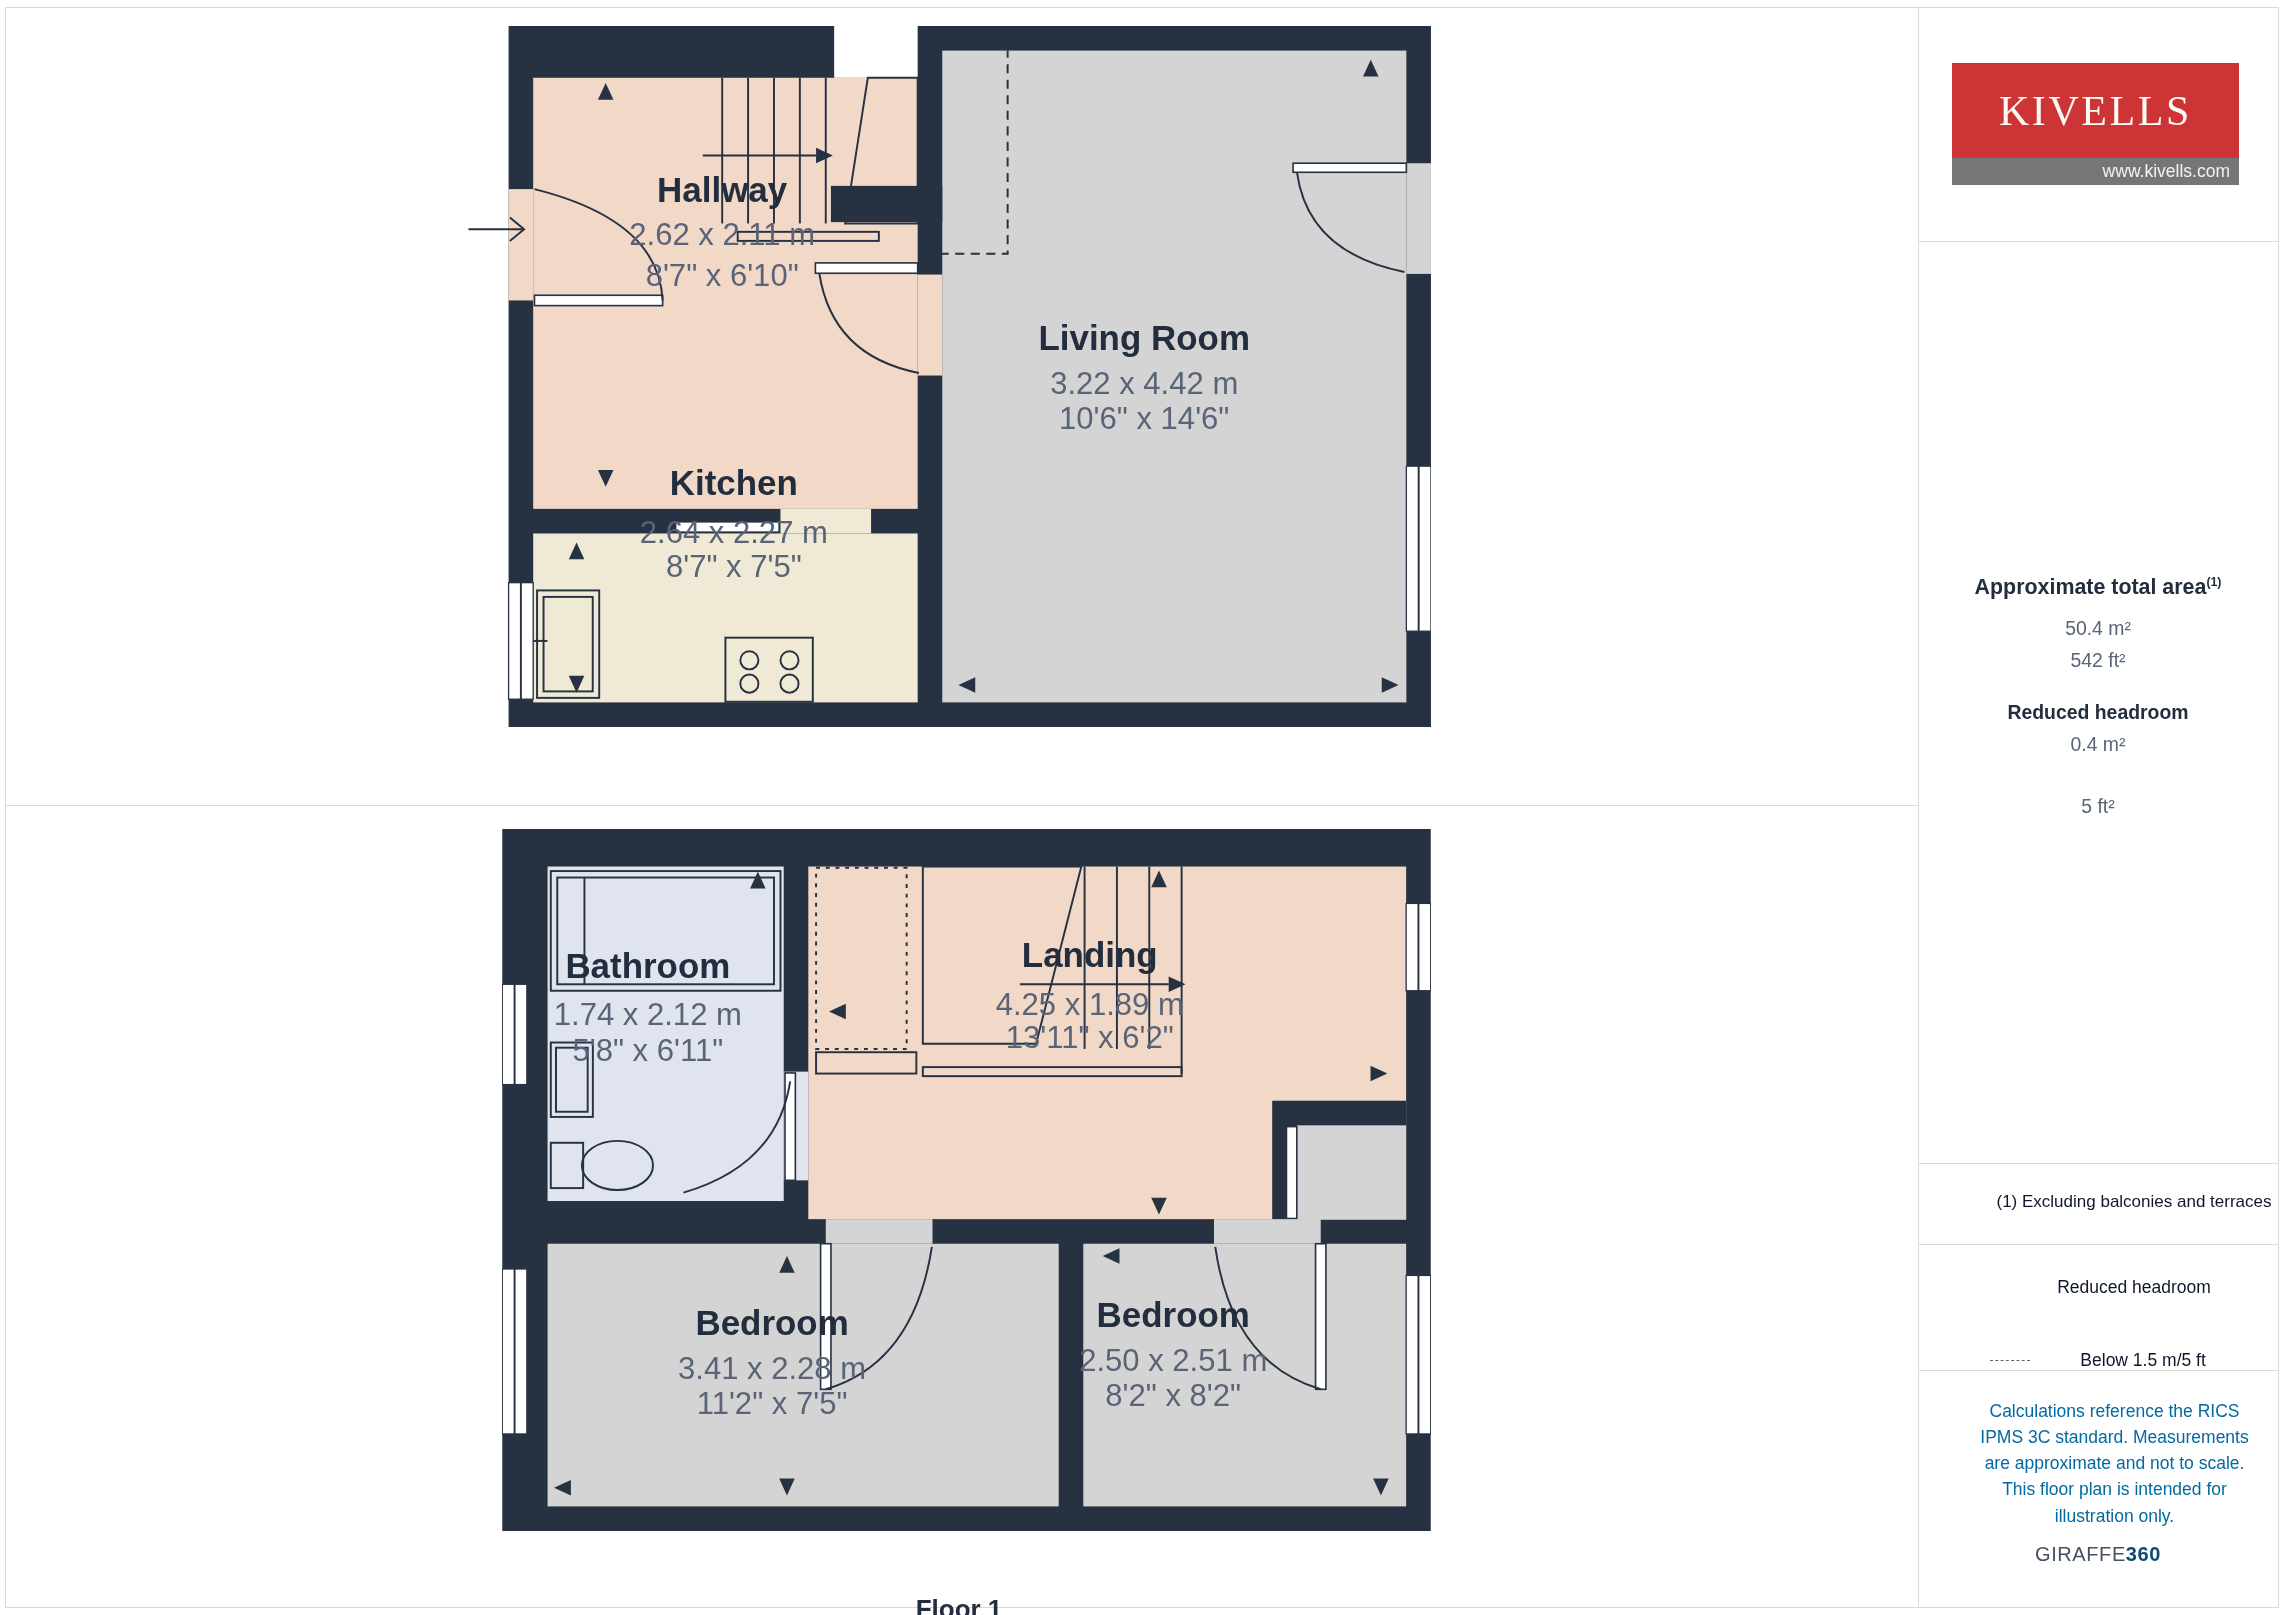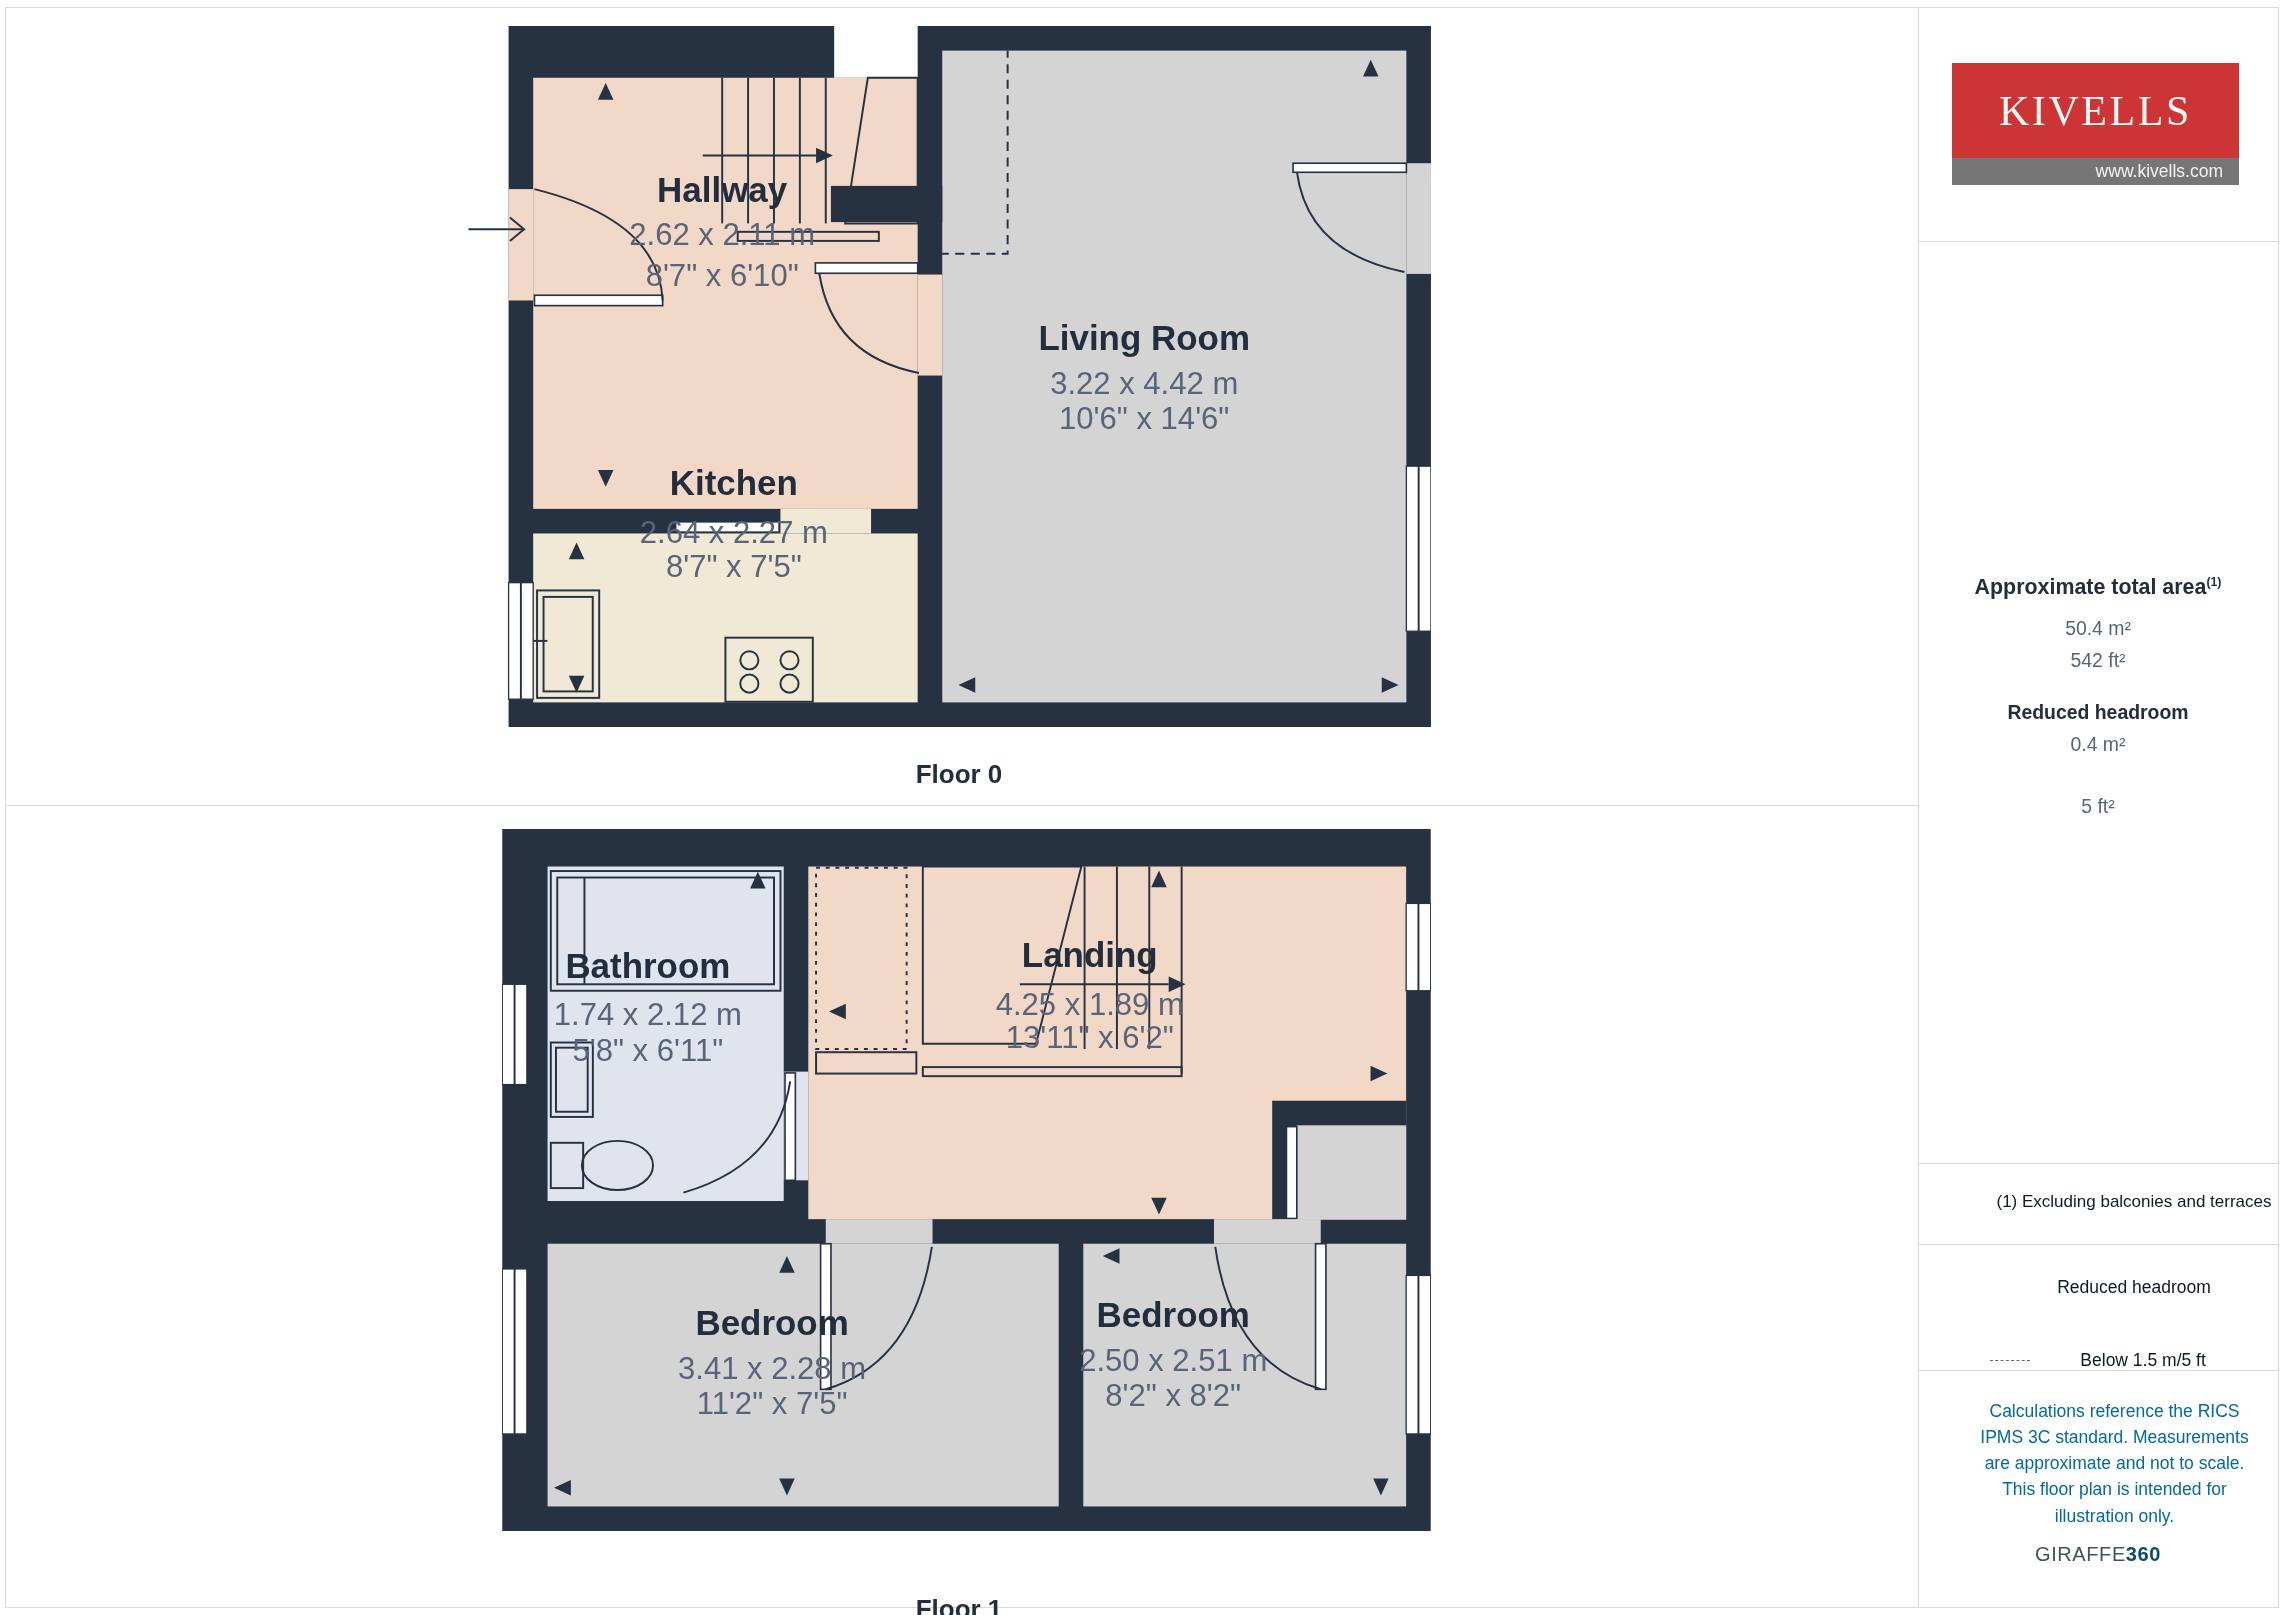--- a/index.html
+++ b/index.html
@@ -11,21 +11,21 @@
   .hdivider-left{left:5.8px;top:805px;width:1912px;height:0;border-top:0.6px solid #d9d9d9;}
   .floor-label{left:0;width:1918px;text-align:center;font-size:26px;font-weight:700;color:#222d3e;}
   
   .sidebar{left:1918px;top:6.5px;width:360px;height:1599px;}
   .sb-div{left:0;width:360px;height:0;border-top:0.6px solid #d9d9d9;position:absolute;}
   .logo-red{left:34px;top:56px;width:287px;height:96px;background:#cd3435;display:flex;
             align-items:center;justify-content:center;}
   .logo-word{font-family:"Liberation Serif",serif;color:#fdf9f4;font-size:42px;letter-spacing:2.6px;}
   .logo-strip{left:34px;top:151px;width:287px;height:27px;background:#767676;color:#f2f2f2;
               font-size:17.5px;display:flex;align-items:center;justify-content:flex-end;
-              padding-right:16px;box-sizing:border-box;}
+              padding-right:9px;box-sizing:border-box;}
   .sb-text{left:0;width:360px;text-align:center;position:absolute;}
   .sb-h{font-size:21.4px;font-weight:700;color:#222d3e;}
   .sb-h sup{font-size:12.3px;}
   .sb-v{font-size:19.4px;color:#5a6478;}
   .sb-small{font-size:17px;color:#0f172a;padding-left:36px;}
   .legend-row{display:flex;align-items:center;justify-content:center;gap:14.2px;}
   .dash-sample{width:40px;height:0;border-top:1.9px dashed #5a6478;}
   .disclaimer{left:54px;width:285px;text-align:center;font-size:17.5px;line-height:1.5;color:#0369a1;position:absolute;}
   .giraffe{font-size:20px;color:#46505f;letter-spacing:0.6px;}
   .giraffe b{color:#0c4a6e;}
@@ -135,21 +135,20 @@
 
     <text x="348" y="724" class="rname">Kitchen</text>
     <text x="348" y="798" class="rdim">2.64 x 2.27 m</text>
     <text x="348" y="852" class="rdim">8'7" x 7'5"</text>
 
     <text x="982" y="500" class="rname">Living Room</text>
     <text x="982" y="568" class="rdim">3.22 x 4.42 m</text>
     <text x="982" y="622" class="rdim">10'6" x 14'6"</text>
   </svg>
 
-  <div class="abs floor-label" style="top:759px;">Floor 0</div>
 
   <svg class="abs" style="left:502px;top:829px;" width="929" height="702" viewBox="0 0 1435 1085">
     <g>
       <rect x="0" y="0" width="1435" height="1085" fill="#263142"></rect>
       <rect x="70" y="58" width="365" height="517" fill="#dfe4ef"></rect>
       <rect x="473" y="58" width="924" height="545" fill="#f1d8c7"></rect>
       <rect x="70" y="641" width="790" height="406" fill="#d4d4d4"></rect>
       <rect x="898" y="641" width="499" height="406" fill="#d4d4d4"></rect>
     </g>
 

